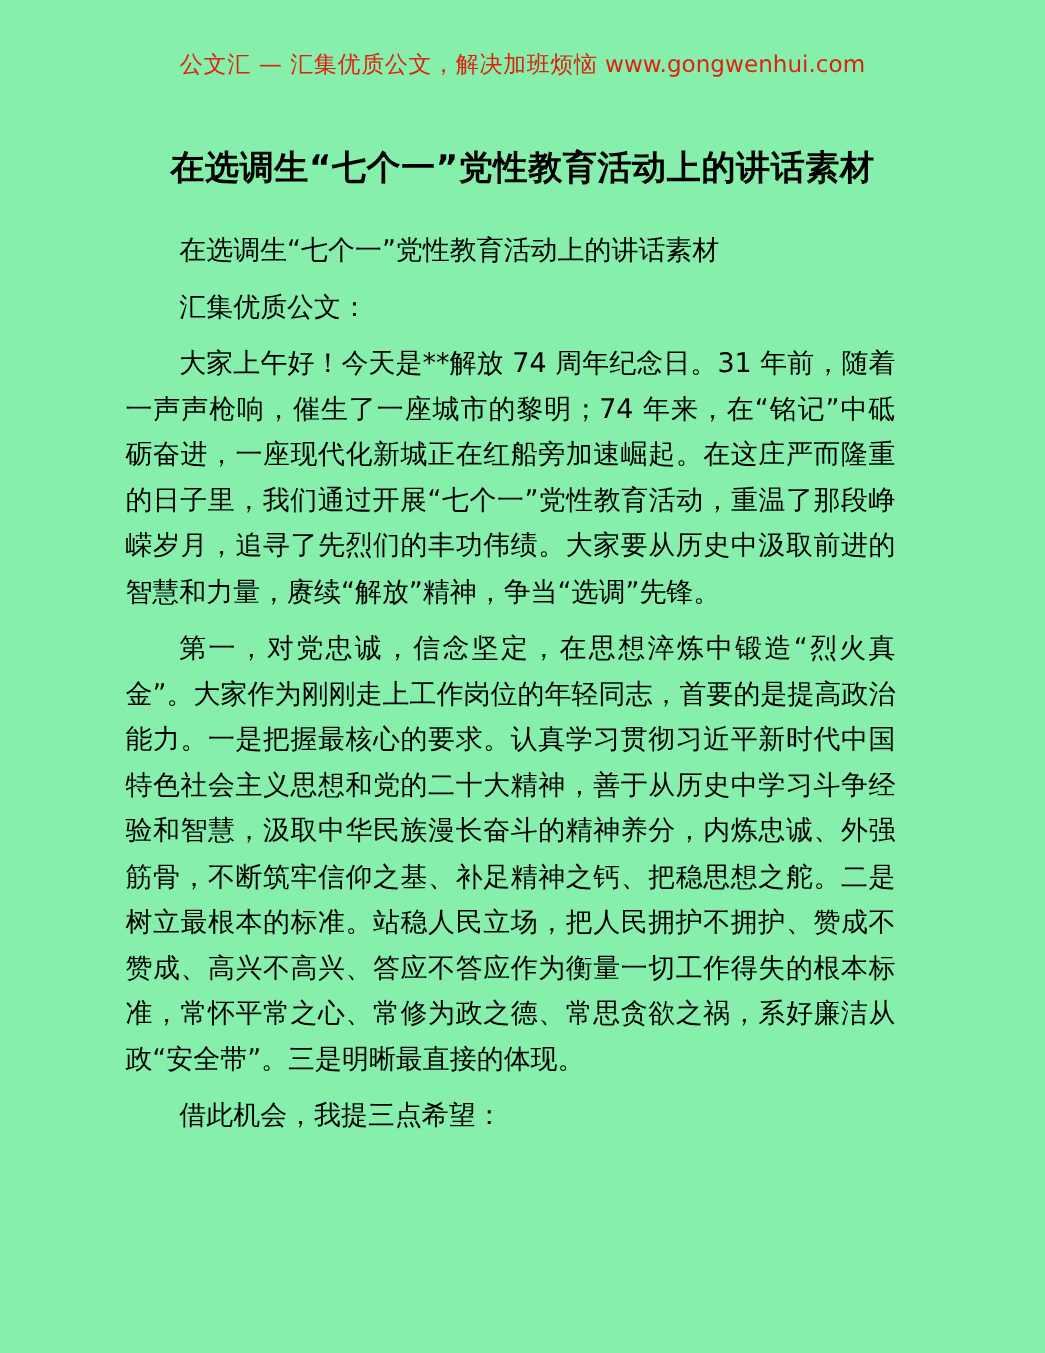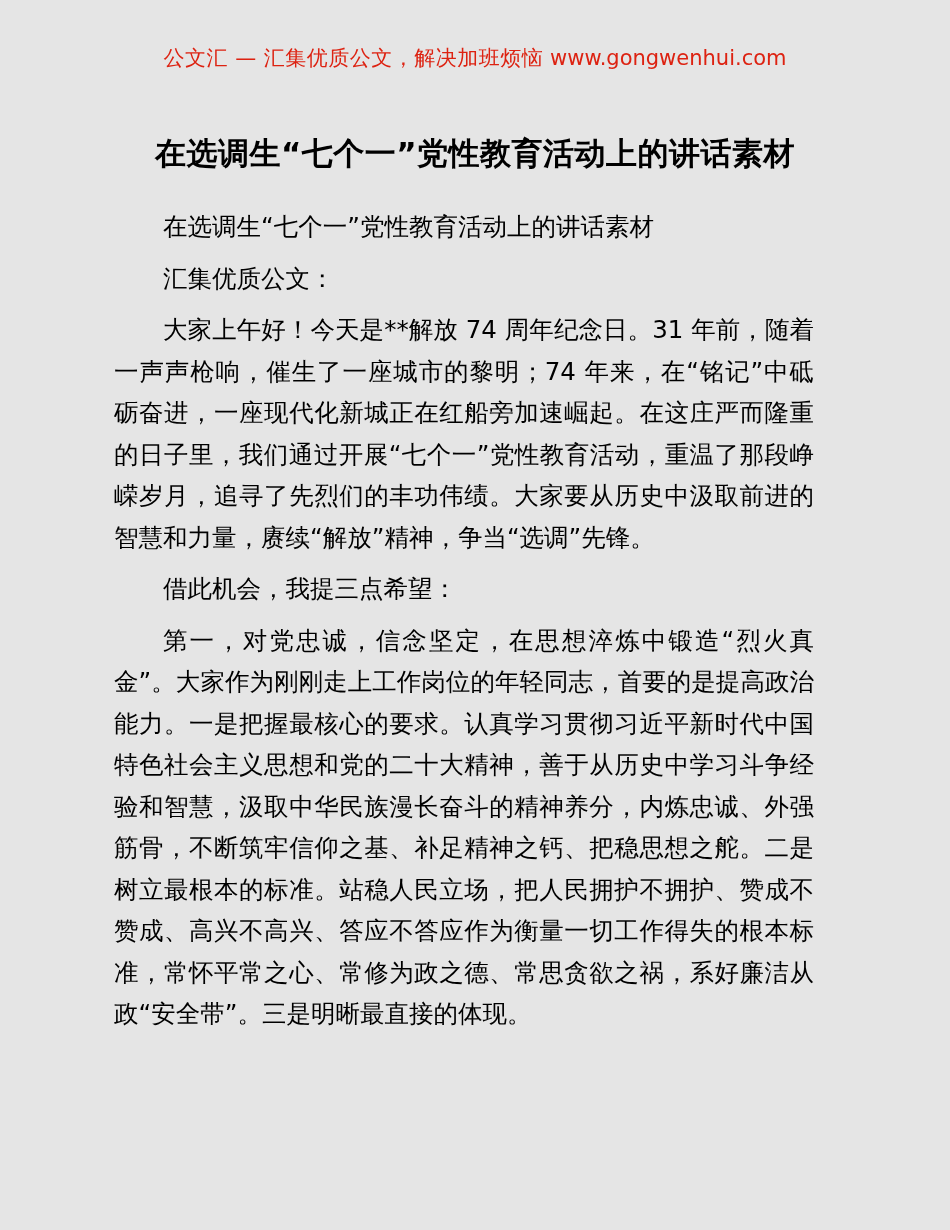--- a/index.html
+++ b/index.html
@@ -12,21 +12,21 @@
     background: #ffffff;
     font-family: "DejaVu Sans", "Liberation Sans", sans-serif;
     -webkit-font-smoothing: antialiased;
     overflow: hidden;
   }
 
   .page {
     position: relative;
     width: 950px;
     height: 1230px;
-    background: #e5e5e5;
+    background: #86efac;
     box-sizing: border-box;
   }
 
   
   .site-header {
     position: absolute;
     top: 44px;
     left: 0;
     width: 950px;
     text-align: center;
@@ -88,17 +88,17 @@
     <span class="brand">公文汇 — 汇集优质公文，解决加班烦恼</span>
     <span class="url">www.gongwenhui.com</span>
   </div>
 
   <h1 class="doc-title">在选调生“七个一”党性教育活动上的讲话素材</h1>
 
   <div class="doc-body">
     <p>在选调生“七个一”党性教育活动上的讲话素材</p>
     <p>汇集优质公文：</p>
     <p>大家上午好！今天是**解放 74 周年纪念日。31 年前，随着一声声枪响，催生了一座城市的黎明；74 年来，在“铭记”中砥砺奋进，一座现代化新城正在红船旁加速崛起。在这庄严而隆重的日子里，我们通过开展“七个一”党性教育活动，重温了那段峥嵘岁月，追寻了先烈们的丰功伟绩。大家要从历史中汲取前进的智慧和力量，赓续“解放”精神，争当“选调”先锋。</p>
+    <p>第一，对党忠诚，信念坚定，在思想淬炼中锻造“烈火真金”。大家作为刚刚走上工作岗位的年轻同志，首要的是提高政治能力。一是把握最核心的要求。认真学习贯彻习近平新时代中国特色社会主义思想和党的二十大精神，善于从历史中学习斗争经验和智慧，汲取中华民族漫长奋斗的精神养分，内炼忠诚、外强筋骨，不断筑牢信仰之基、补足精神之钙、把稳思想之舵。二是树立最根本的标准。站稳人民立场，把人民拥护不拥护、赞成不赞成、高兴不高兴、答应不答应作为衡量一切工作得失的根本标准，常怀平常之心、常修为政之德、常思贪欲之祸，系好廉洁从政“安全带”。三是明晰最直接的体现。</p>
     <p>借此机会，我提三点希望：</p>
-    <p>第一，对党忠诚，信念坚定，在思想淬炼中锻造“烈火真金”。大家作为刚刚走上工作岗位的年轻同志，首要的是提高政治能力。一是把握最核心的要求。认真学习贯彻习近平新时代中国特色社会主义思想和党的二十大精神，善于从历史中学习斗争经验和智慧，汲取中华民族漫长奋斗的精神养分，内炼忠诚、外强筋骨，不断筑牢信仰之基、补足精神之钙、把稳思想之舵。二是树立最根本的标准。站稳人民立场，把人民拥护不拥护、赞成不赞成、高兴不高兴、答应不答应作为衡量一切工作得失的根本标准，常怀平常之心、常修为政之德、常思贪欲之祸，系好廉洁从政“安全带”。三是明晰最直接的体现。</p>
   </div>
 
 </div>
 
 </body></html>

